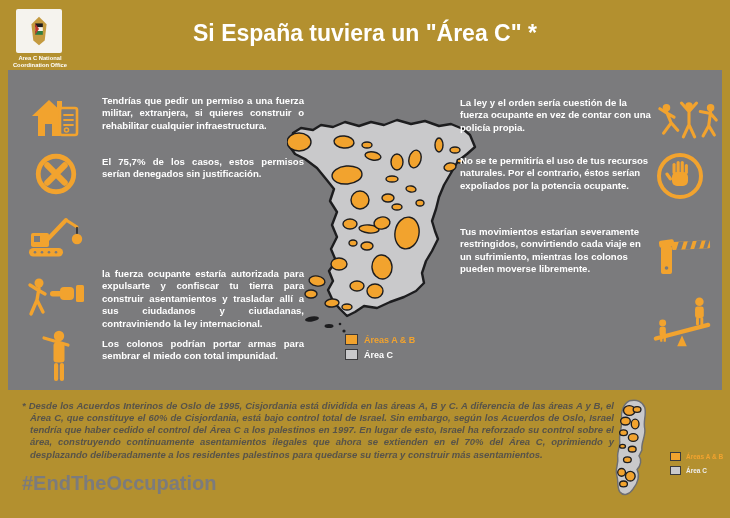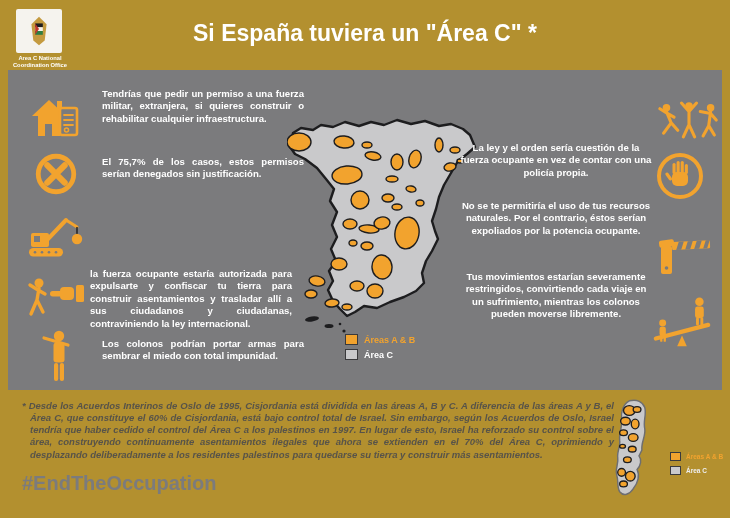--- a/index.html
+++ b/index.html
@@ -15,21 +15,21 @@
     display:flex;align-items:center;justify-content:center;}
   .logo-caption{position:absolute;left:2px;top:55px;width:76px;font-size:5.8px;font-weight:bold;color:#fff;
     text-align:center;line-height:1.25;}
   .title{position:absolute;left:0;right:0;top:20px;text-align:center;font-size:23px;font-weight:bold;color:#fff;}
 
   
   .panel{position:absolute;left:8px;top:70px;width:714px;height:320px;background:var(--panel);}
 
   .item-text{position:absolute;color:#fff;font-weight:bold;font-size:9.6px;line-height:1.3;}
   .just{text-align:justify;}
-  .rgt{text-align:center;margin-top:45px;}
+  .rgt{text-align:left;}
   .icon{position:absolute;}
 
   
   .fO{fill:var(--orange);} .fG{fill:var(--panel);} .fL{fill:var(--land);} .fB{fill:#1d1d1f;}
   .sO{stroke:var(--orange);fill:none;stroke-linecap:round;}
   .blob{fill:var(--orange);stroke:#1d1d1f;stroke-width:1.4;}
 
   
   .legend{position:absolute;left:345px;top:334px;}
   .legend-row{display:flex;align-items:center;margin-bottom:4px;}
@@ -70,21 +70,21 @@
   <svg class="icon" style="left:30px;top:94px" width="56" height="48" viewBox="0 0 56 48">
     <rect x="27" y="7" width="5" height="9" class="fO"></rect>
     <path d="M2,22 L19,6 L36,22 L30,22 L30,42 L8,42 L8,22 Z" class="fO"></path>
     <rect x="15" y="30" width="7" height="12" class="fG"></rect>
     <rect x="30" y="14" width="17" height="27" rx="2" class="fG" stroke="var(--orange)" stroke-width="2.6"></rect>
     <line x1="34" y1="21" x2="43" y2="21" class="sO" stroke-width="1.8"></line>
     <line x1="34" y1="26" x2="43" y2="26" class="sO" stroke-width="1.8"></line>
     <line x1="34" y1="31" x2="43" y2="31" class="sO" stroke-width="1.8"></line>
     <circle cx="36.5" cy="36" r="2" class="sO" stroke-width="1.6"></circle>
   </svg>
-  <div class="item-text just" style="left:102px;top:88px;width:202px">Tendrías que pedir un permiso a una fuerza militar, extranjera, si quieres construir o rehabilitar cualquier infraestructura.</div>
+  <div class="item-text just" style="left:102px;top:95px;width:202px">Tendrías que pedir un permiso a una fuerza militar, extranjera, si quieres construir o rehabilitar cualquier infraestructura.</div>
 
   <svg class="icon" style="left:32px;top:150px" width="48" height="48" viewBox="0 0 50 50">
     <circle cx="25" cy="25" r="18.5" class="sO" stroke-width="5"></circle>
     <path d="M16,16 L34,34 M34,16 L16,34" class="sO" stroke-width="6.5"></path>
   </svg>
   <div class="item-text just" style="left:102px;top:156px;width:202px">El 75,7% de los casos, estos permisos serían denegados sin justificación.</div>
 
   <svg class="icon" style="left:26px;top:212px" width="62" height="48" viewBox="0 0 62 48">
     <path d="M22,27 L40,8" class="sO" stroke-width="4"></path>
     <path d="M40,8 L51,15" class="sO" stroke-width="3"></path>
@@ -99,21 +99,21 @@
       <circle cx="30" cy="40.2" r="1.3" class="fG"></circle>
   </svg>
 
   <svg class="icon" style="left:26px;top:276px" width="64" height="44" viewBox="0 0 64 44">
     <circle cx="13" cy="7" r="4.5" class="fO"></circle>
     <path d="M13,12 L11,24 M11,24 L5,38 M11,24 L17,36 M12,14 L4,9 M12,14 L19,18" class="sO" stroke-width="3.4"></path>
     <rect x="24" y="15" width="13" height="5.5" rx="2.7" class="fO"></rect>
     <rect x="34" y="11" width="14" height="13" rx="4" class="fO"></rect>
     <rect x="50" y="9" width="8" height="17" rx="1.5" class="fO"></rect>
   </svg>
-  <div class="item-text just" style="left:90px;top:268px;width:202px">la fuerza ocupante estaría autorizada para expulsarte y confiscar tu tierra para construir asentamientos y trasladar allí a sus ciudadanos y ciudadanas, contraviniendo la ley internacional.</div>
+  <div class="item-text just" style="left:102px;top:268px;width:202px">la fuerza ocupante estaría autorizada para expulsarte y confiscar tu tierra para construir asentamientos y trasladar allí a sus ciudadanos y ciudadanas, contraviniendo la ley internacional.</div>
 
   <svg class="icon" style="left:42px;top:328px" width="34" height="58" viewBox="0 0 34 58">
     <path d="M2,10 L26,17" class="sO" stroke-width="3.2"></path>
     <circle cx="17" cy="8" r="5.2" class="fO"></circle>
     <rect x="11.5" y="14.5" width="11" height="20" rx="3" class="fO"></rect>
     <rect x="12" y="35" width="4.2" height="18" rx="2" class="fO"></rect>
     <rect x="17.8" y="35" width="4.2" height="18" rx="2" class="fO"></rect>
   </svg>
   <div class="item-text just" style="left:102px;top:338px;width:202px">Los colonos podrían portar armas para sembrar el miedo con total impunidad.</div>
 

